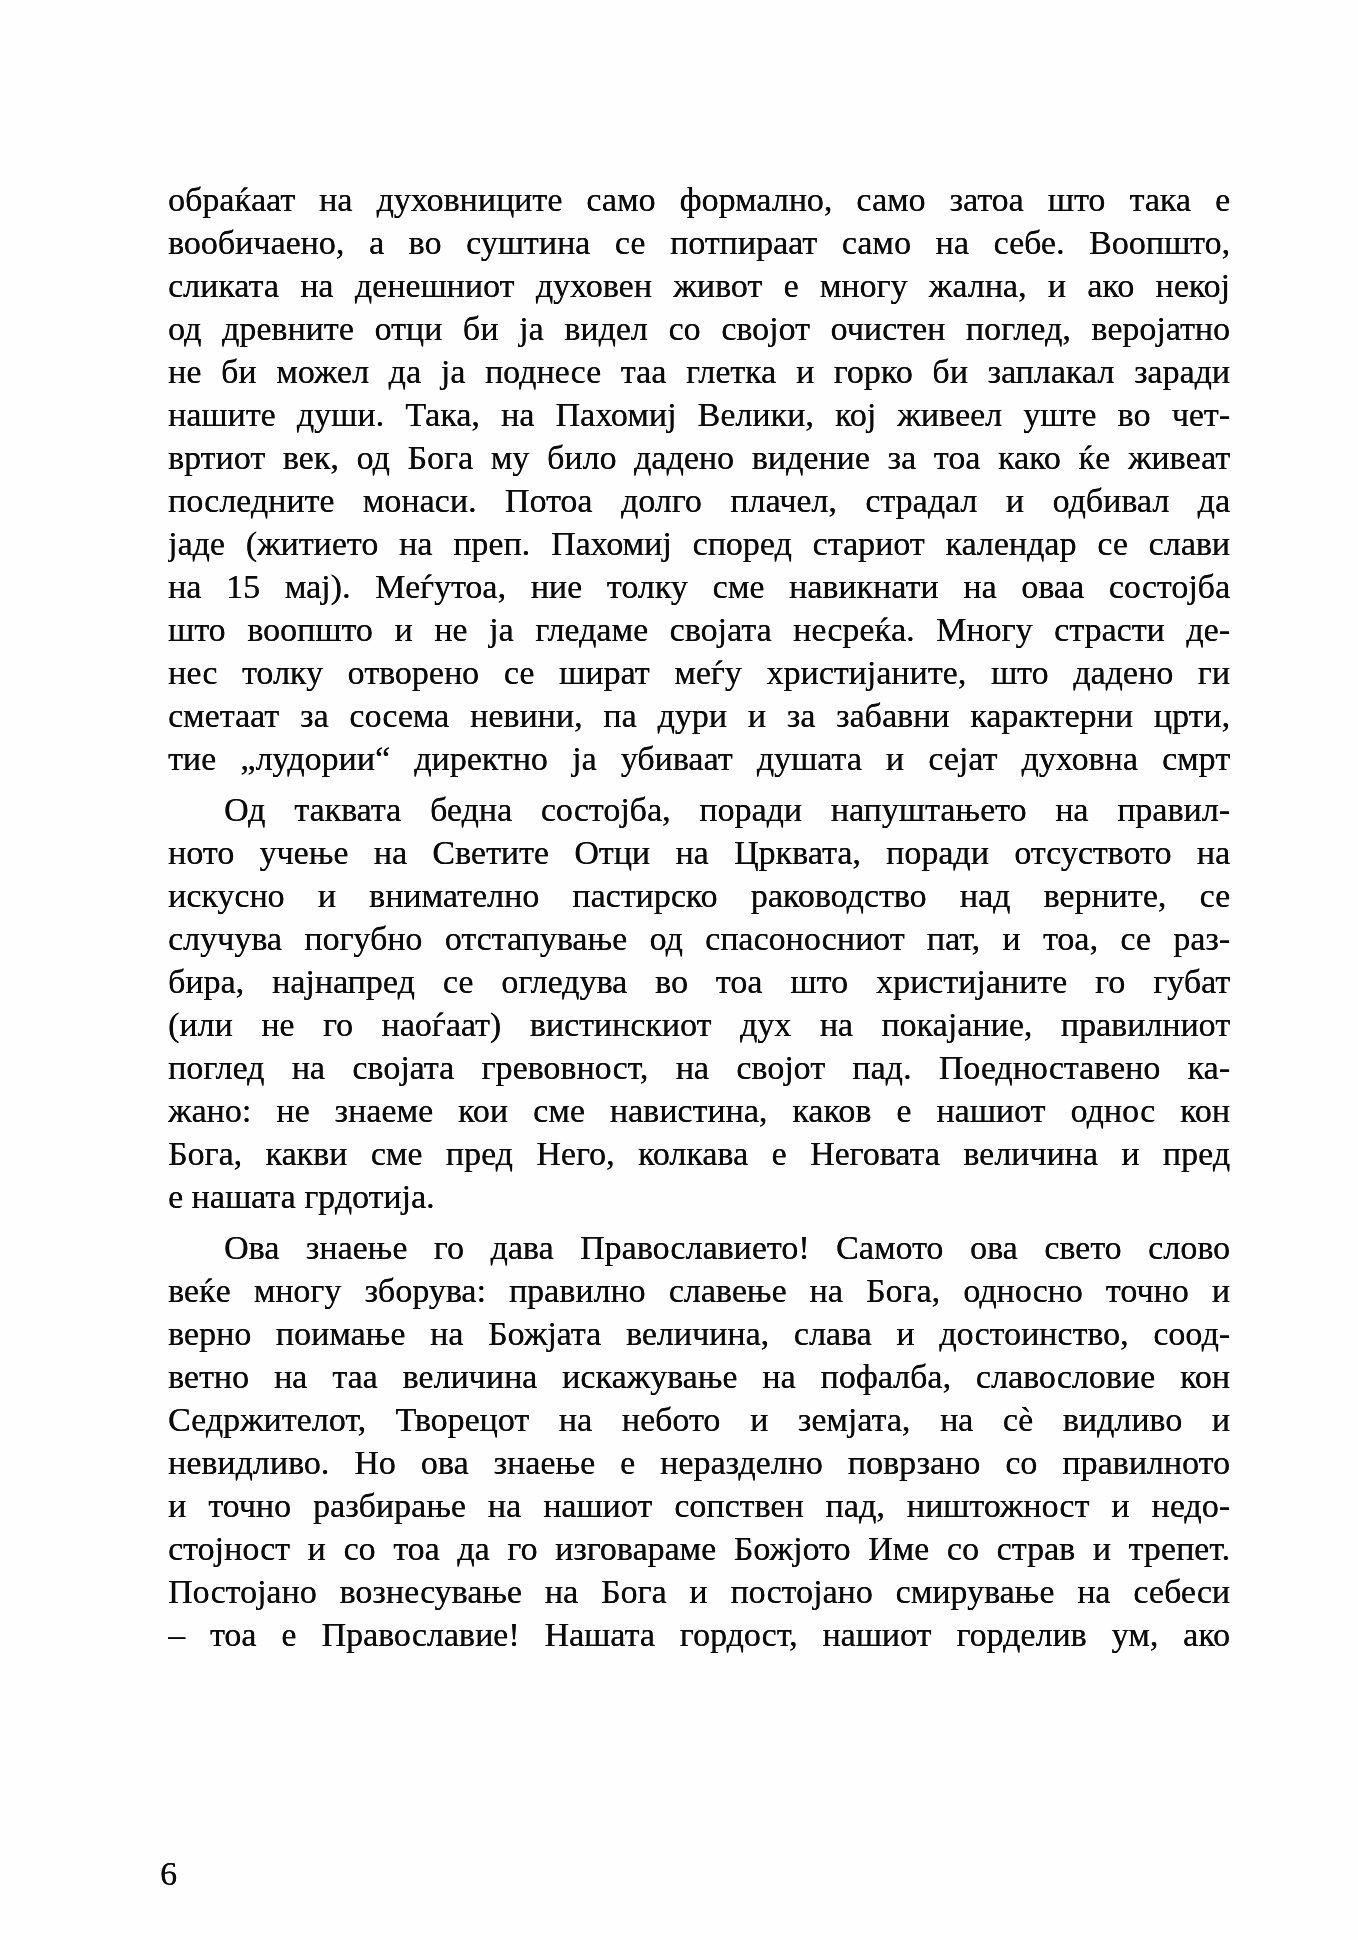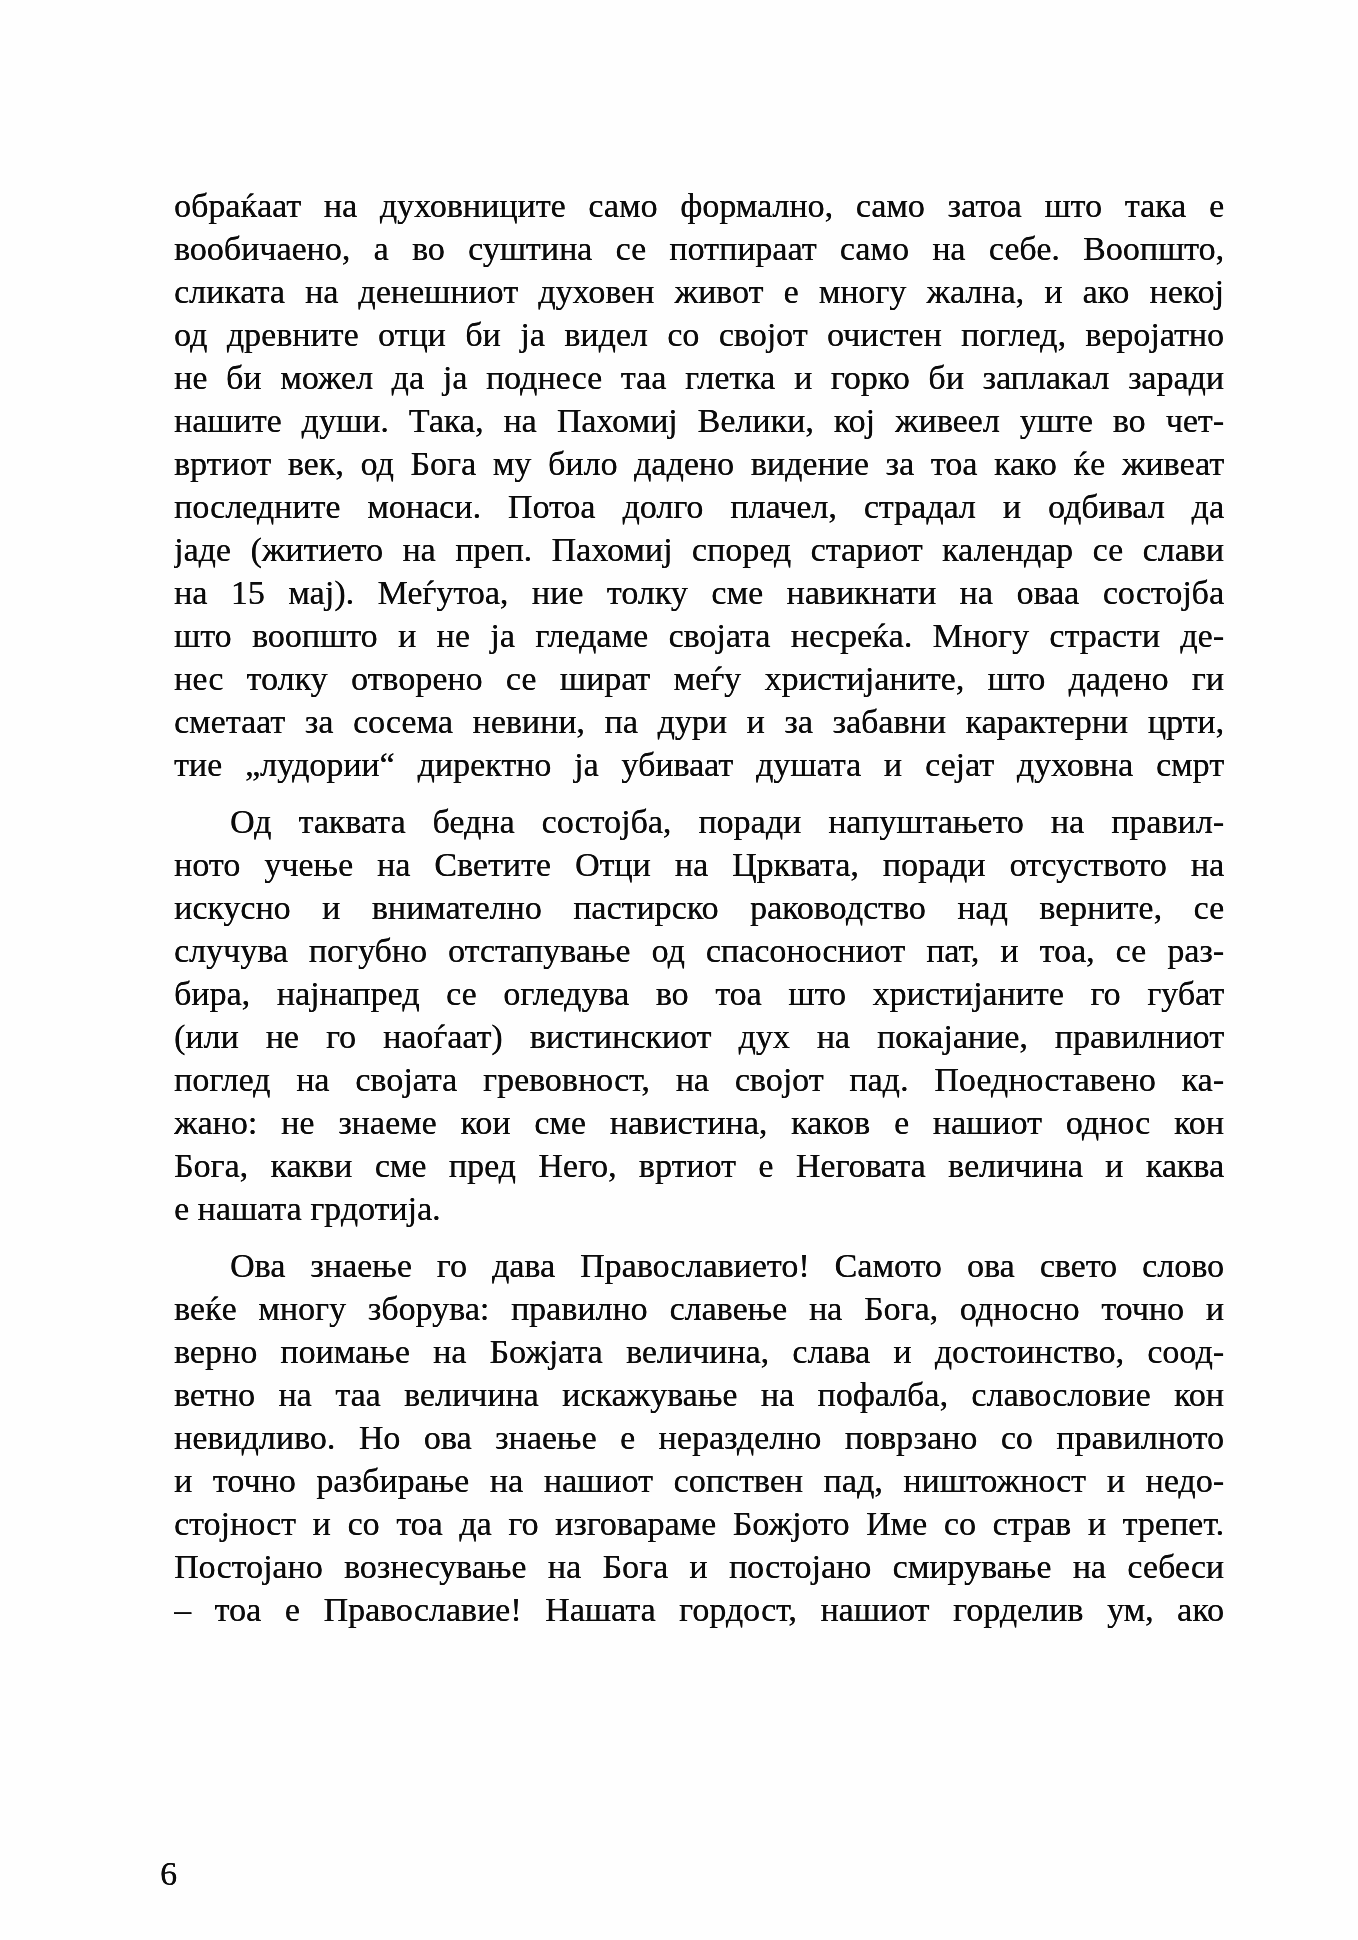--- a/index.html
+++ b/index.html
@@ -23,21 +23,21 @@
   .text-block {
     position: absolute;
     left: 160px;
     top: 170px;
     width: 1078px;
     font-size: 34px;
     line-height: 43px;
     text-shadow: 0.25px 0 0 currentColor; 
   }
   .paragraph {
-    margin: 14px;
+    margin: 8px;
     padding: 0;
   }
   .line {
     text-align: justify;
     text-align-last: justify;
     height: 43px;
     overflow: hidden;
     white-space: normal;
   }
   .line.indent {
@@ -82,29 +82,30 @@
 
     <div class="paragraph">
       <div class="line indent">Од таквата бедна состојба, поради напуштањето на правил-</div>
       <div class="line">ното учење на Светите Отци на Црквата, поради отсуството на</div>
       <div class="line">искусно и внимателно пастирско раководство над верните, се</div>
       <div class="line">случува погубно отстапување од спасоносниот пат, и тоа, се раз-</div>
       <div class="line">бира, најнапред се огледува во тоа што христијаните го губат</div>
       <div class="line">(или не го наоѓаат) вистинскиот дух на покајание, правилниот</div>
       <div class="line">поглед на својата гревовност, на својот пад. Поедноставено ка-</div>
       <div class="line">жано: не знаеме кои сме навистина, каков е нашиот однос кон</div>
-      <div class="line">Бога, какви сме пред Него, вртиот е Неговата величина и каква</div>
+      <div class="line">Бога, какви сме пред Него, колкава е Неговата величина и пред</div>
       <div class="line plain">е нашата грдотија.</div>
     </div>
 
     <div class="paragraph">
       <div class="line indent">Ова знаење го дава Православието! Самото ова свето слово</div>
       <div class="line">веќе многу зборува: правилно славење на Бога, односно точно и</div>
       <div class="line">верно поимање на Божјата величина, слава и достоинство, соод-</div>
       <div class="line">ветно на таа величина искажување на пофалба, славословие кон</div>
+      <div class="line">Седржителот, Творецот на небото и земјата, на сѐ видливо и</div>
       <div class="line">невидливо. Но ова знаење е неразделно поврзано со правилното</div>
       <div class="line">и точно разбирање на нашиот сопствен пад, ништожност и недо-</div>
       <div class="line">стојност и со тоа да го изговараме Божјото Име со страв и трепет.</div>
       <div class="line">Постојано вознесување на Бога и постојано смирување на себеси</div>
       <div class="line">– тоа е Православие! Нашата гордост, нашиот горделив ум, ако</div>
     </div>
 
   </div>
 
   <div class="page-number">6</div>

